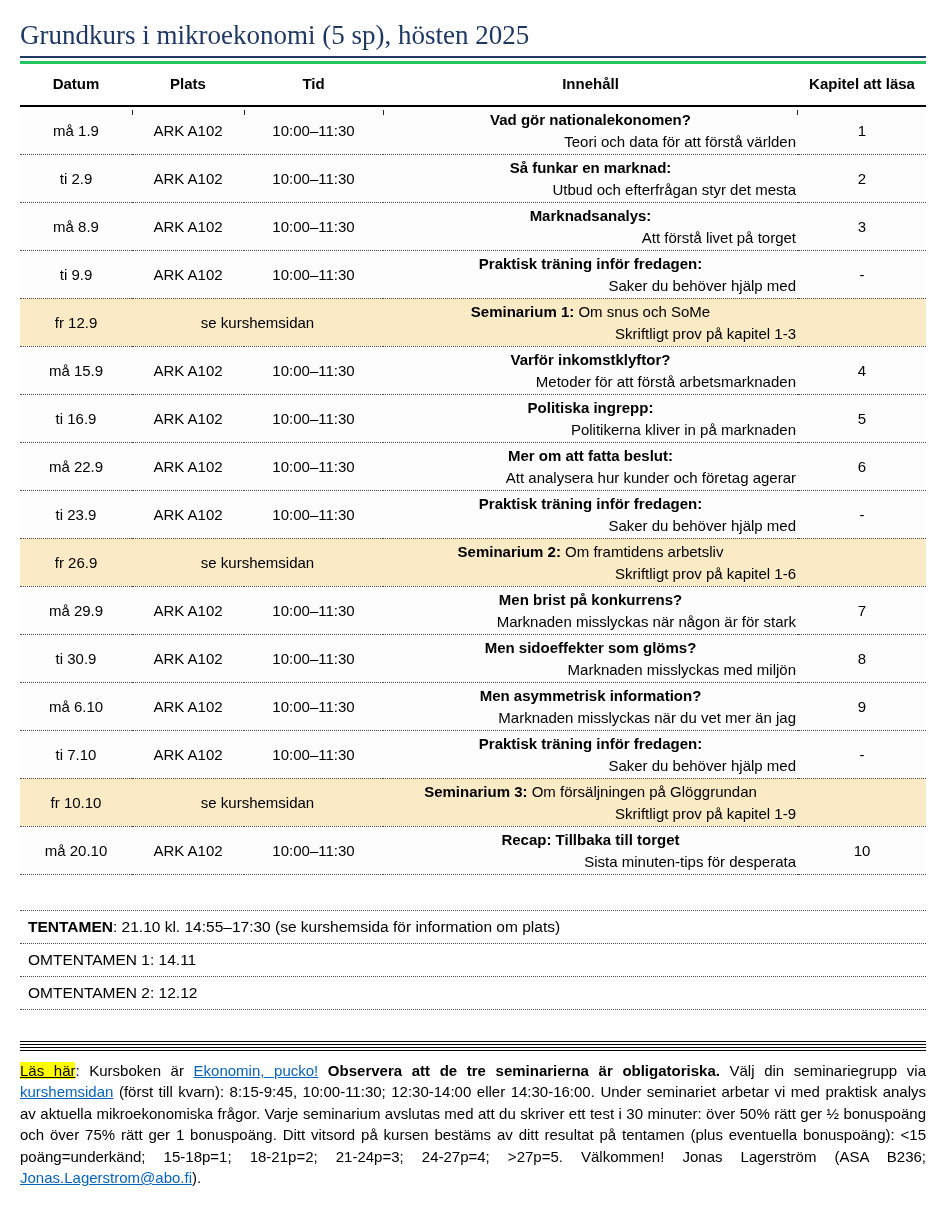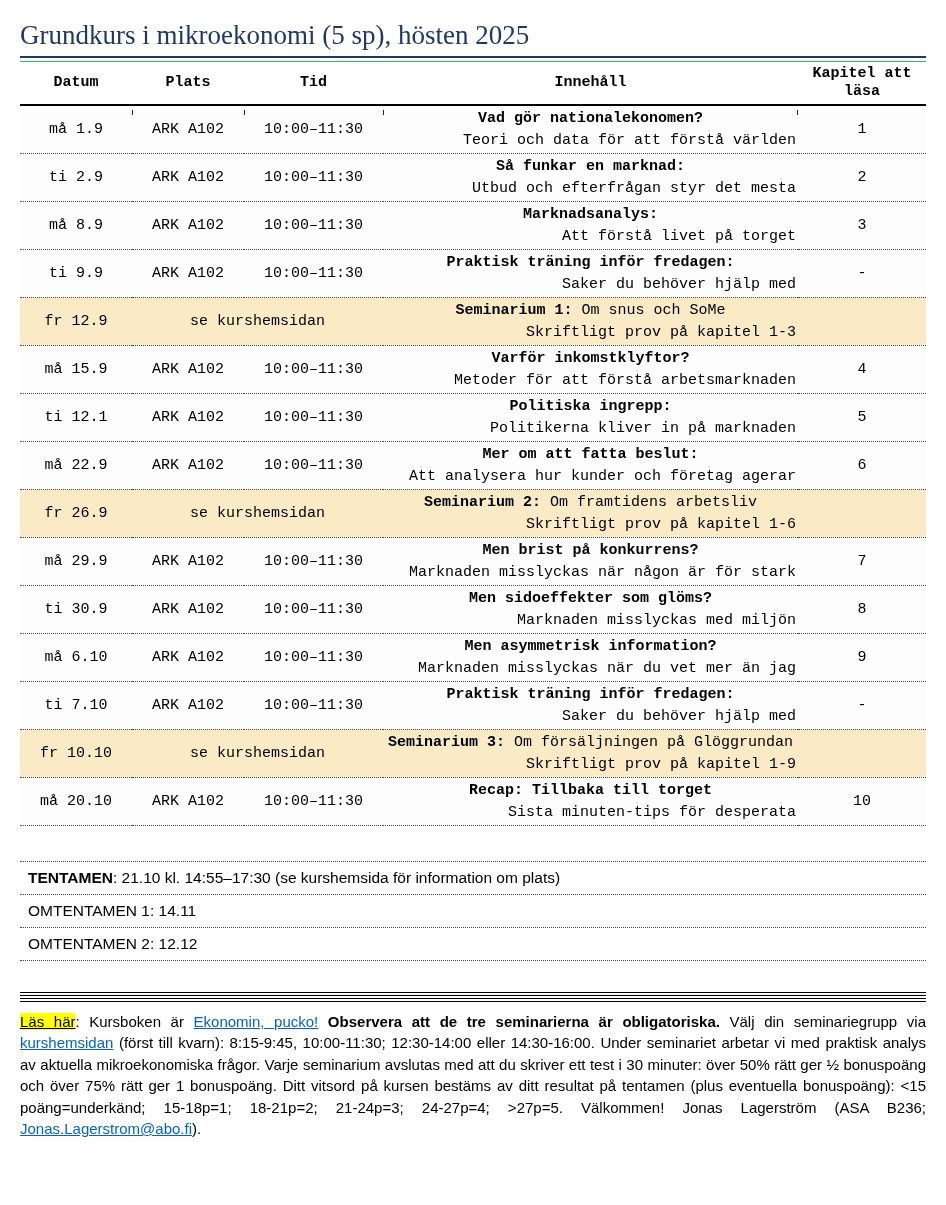--- a/index.html
+++ b/index.html
@@ -23,23 +23,22 @@
     border-bottom: 2px solid var(--title-navy, #1f3864);
     margin-bottom: 3px;
     letter-spacing: 0px;
   }
 
   
   .table-wrap { position: relative; }
   table.schedule {
     width: 100%;
     border-collapse: collapse;
-    border-top: 1px solid #22c55e;
+    border-top: 3px solid #22c55e;
     table-layout: fixed;
-    font-family: Liberation Mono, monospace;
   }
   table.schedule col.w-datum { width: 112px; }
   table.schedule col.w-plats { width: 112px; }
   table.schedule col.w-tid   { width: 139px; }
   table.schedule col.w-kap   { width: 128px; }
   table.schedule th {
     font-size: 15px;
     font-weight: bold;
     text-align: center;
     vertical-align: middle;
@@ -190,38 +189,48 @@
             <td>må 15.9</td>
             <td>ARK A102</td>
             <td>10:00–11:30</td>
             <td>
               <div class="t"><span>Varför inkomstklyftor?</span><span class="rest"></span></div>
               <div class="s">Metoder för att förstå arbetsmarknaden</div>
             </td>
             <td>4</td>
           </tr>
           <tr>
-            <td>ti 12.1</td>
+            <td>ti 16.9</td>
             <td>ARK A102</td>
             <td>10:00–11:30</td>
             <td>
               <div class="t"><span>Politiska ingrepp:</span><span class="rest"></span></div>
               <div class="s">Politikerna kliver in på marknaden</div>
             </td>
             <td>5</td>
           </tr>
           <tr>
             <td>må 22.9</td>
             <td>ARK A102</td>
             <td>10:00–11:30</td>
             <td>
               <div class="t"><span>Mer om att fatta beslut:</span><span class="rest"></span></div>
               <div class="s">Att analysera hur kunder och företag agerar</div>
             </td>
             <td>6</td>
+          </tr>
+          <tr>
+            <td>ti 23.9</td>
+            <td>ARK A102</td>
+            <td>10:00–11:30</td>
+            <td>
+              <div class="t"><span>Praktisk träning inför fredagen:</span><span class="rest"></span></div>
+              <div class="s">Saker du behöver hjälp med</div>
+            </td>
+            <td>-</td>
           </tr>
           <tr class="sem">
             <td>fr 26.9</td>
             <td colspan="2">se kurshemsidan</td>
             <td>
               <div class="t"><span>Seminarium 2:</span><span class="rest"> Om framtidens arbetsliv</span></div>
               <div class="s">Skriftligt prov på kapitel 1-6</div>
             </td>
             <td></td>
           </tr>

